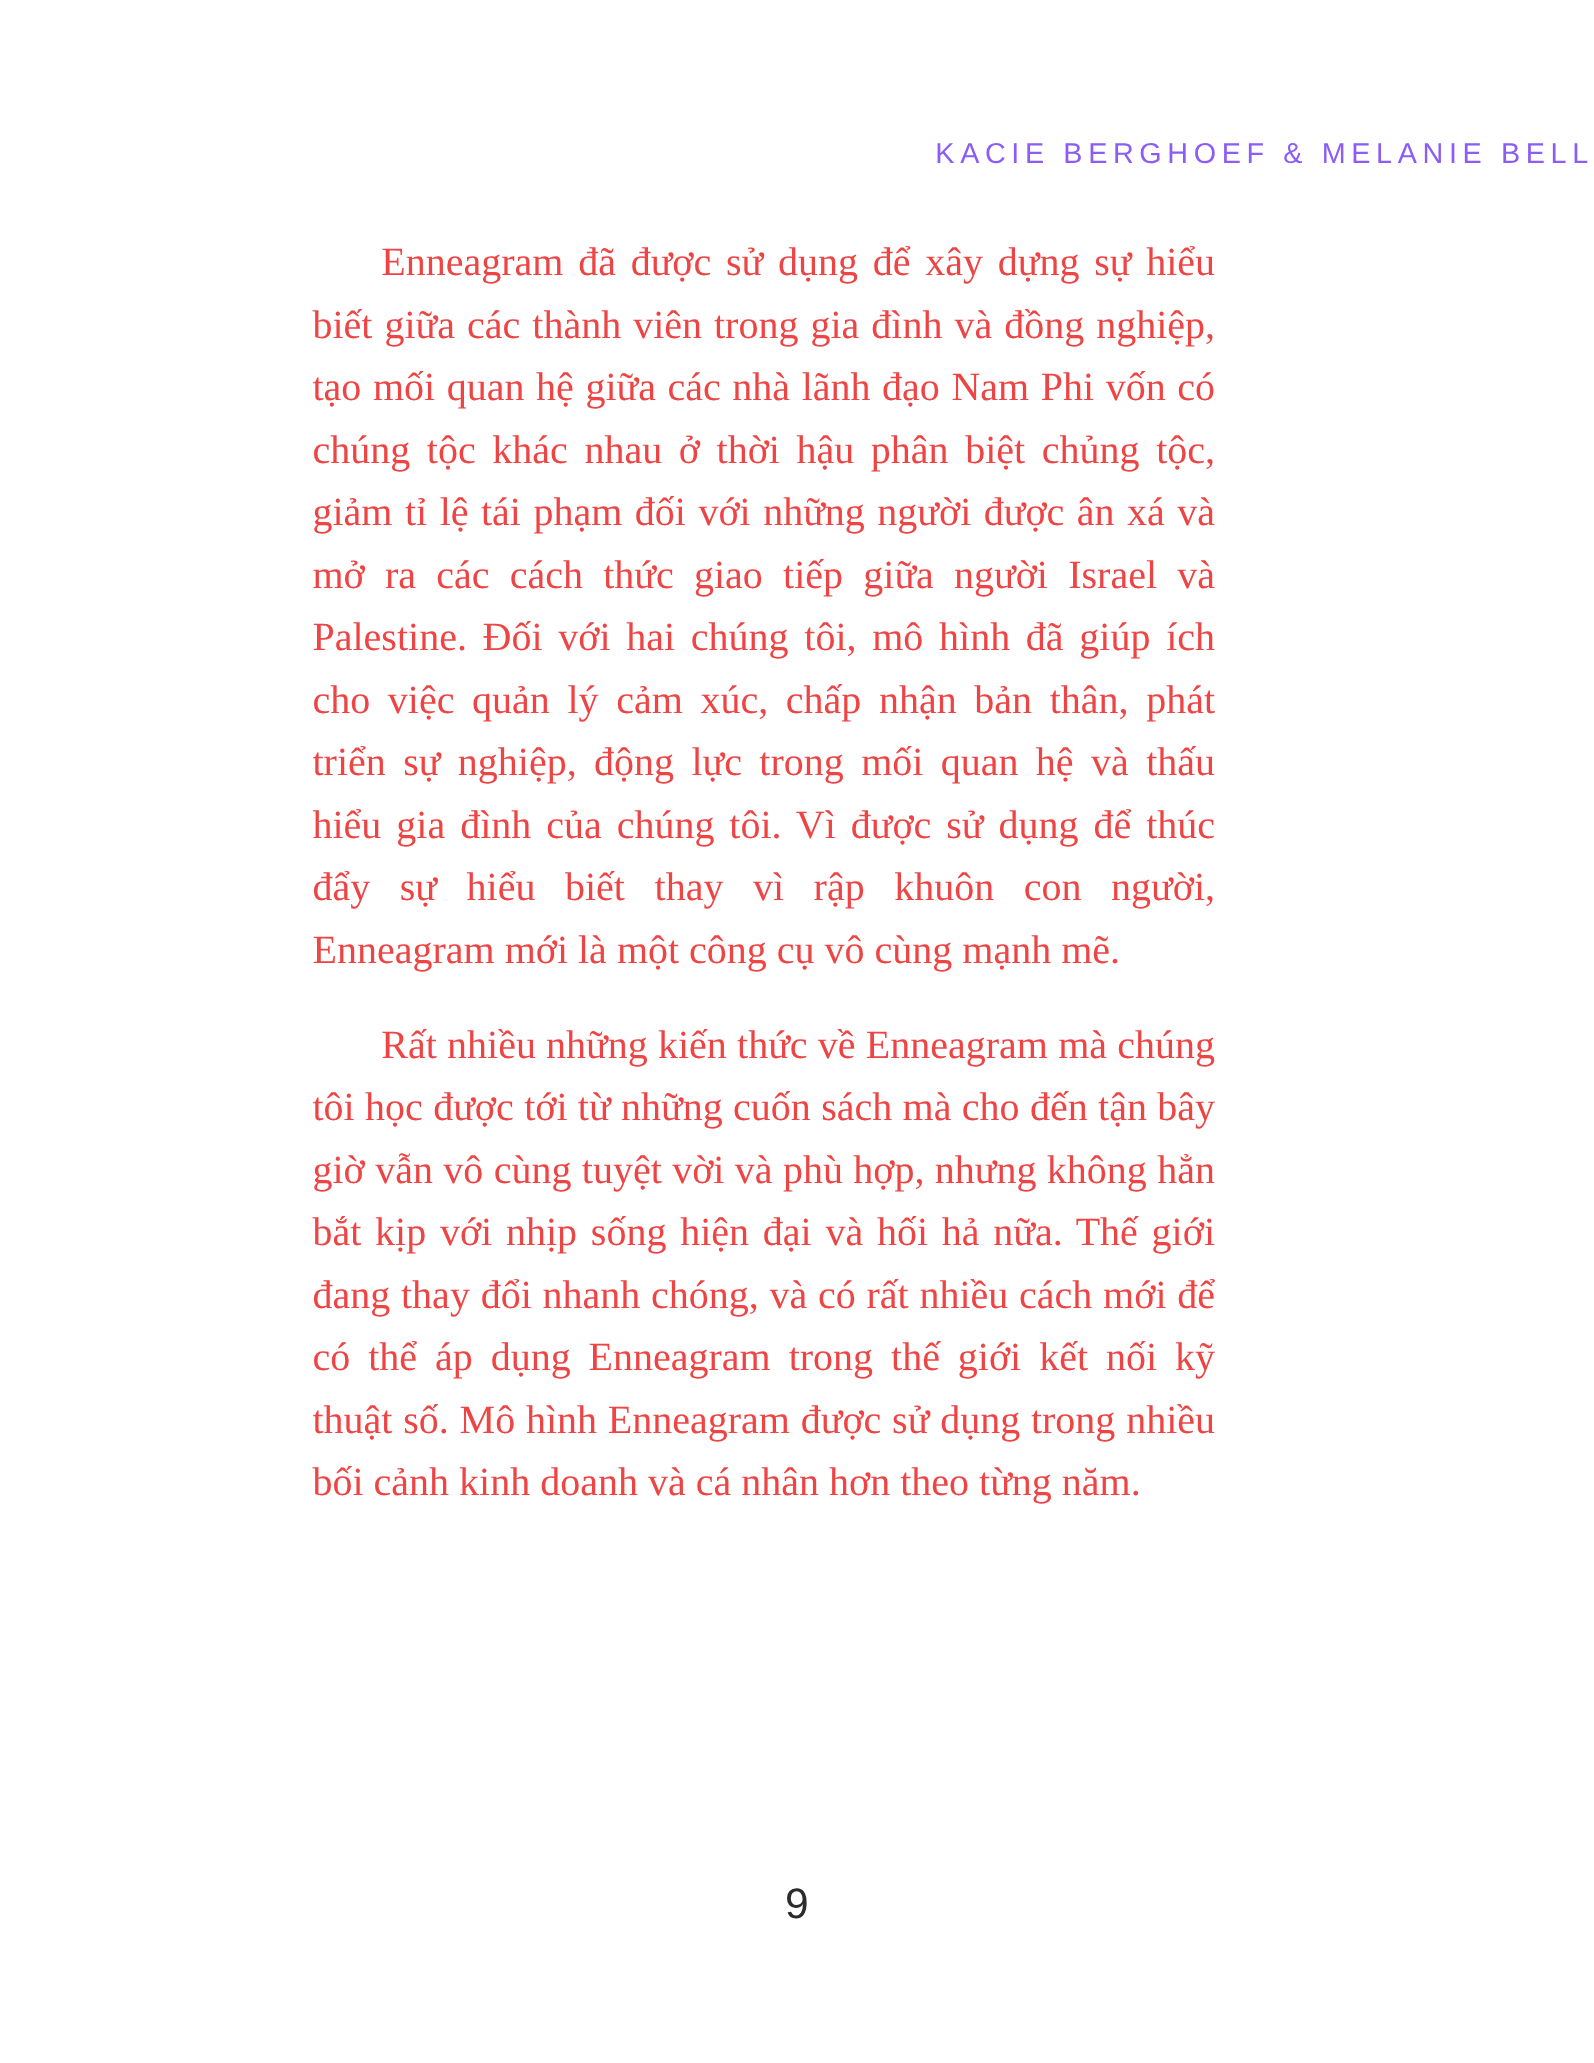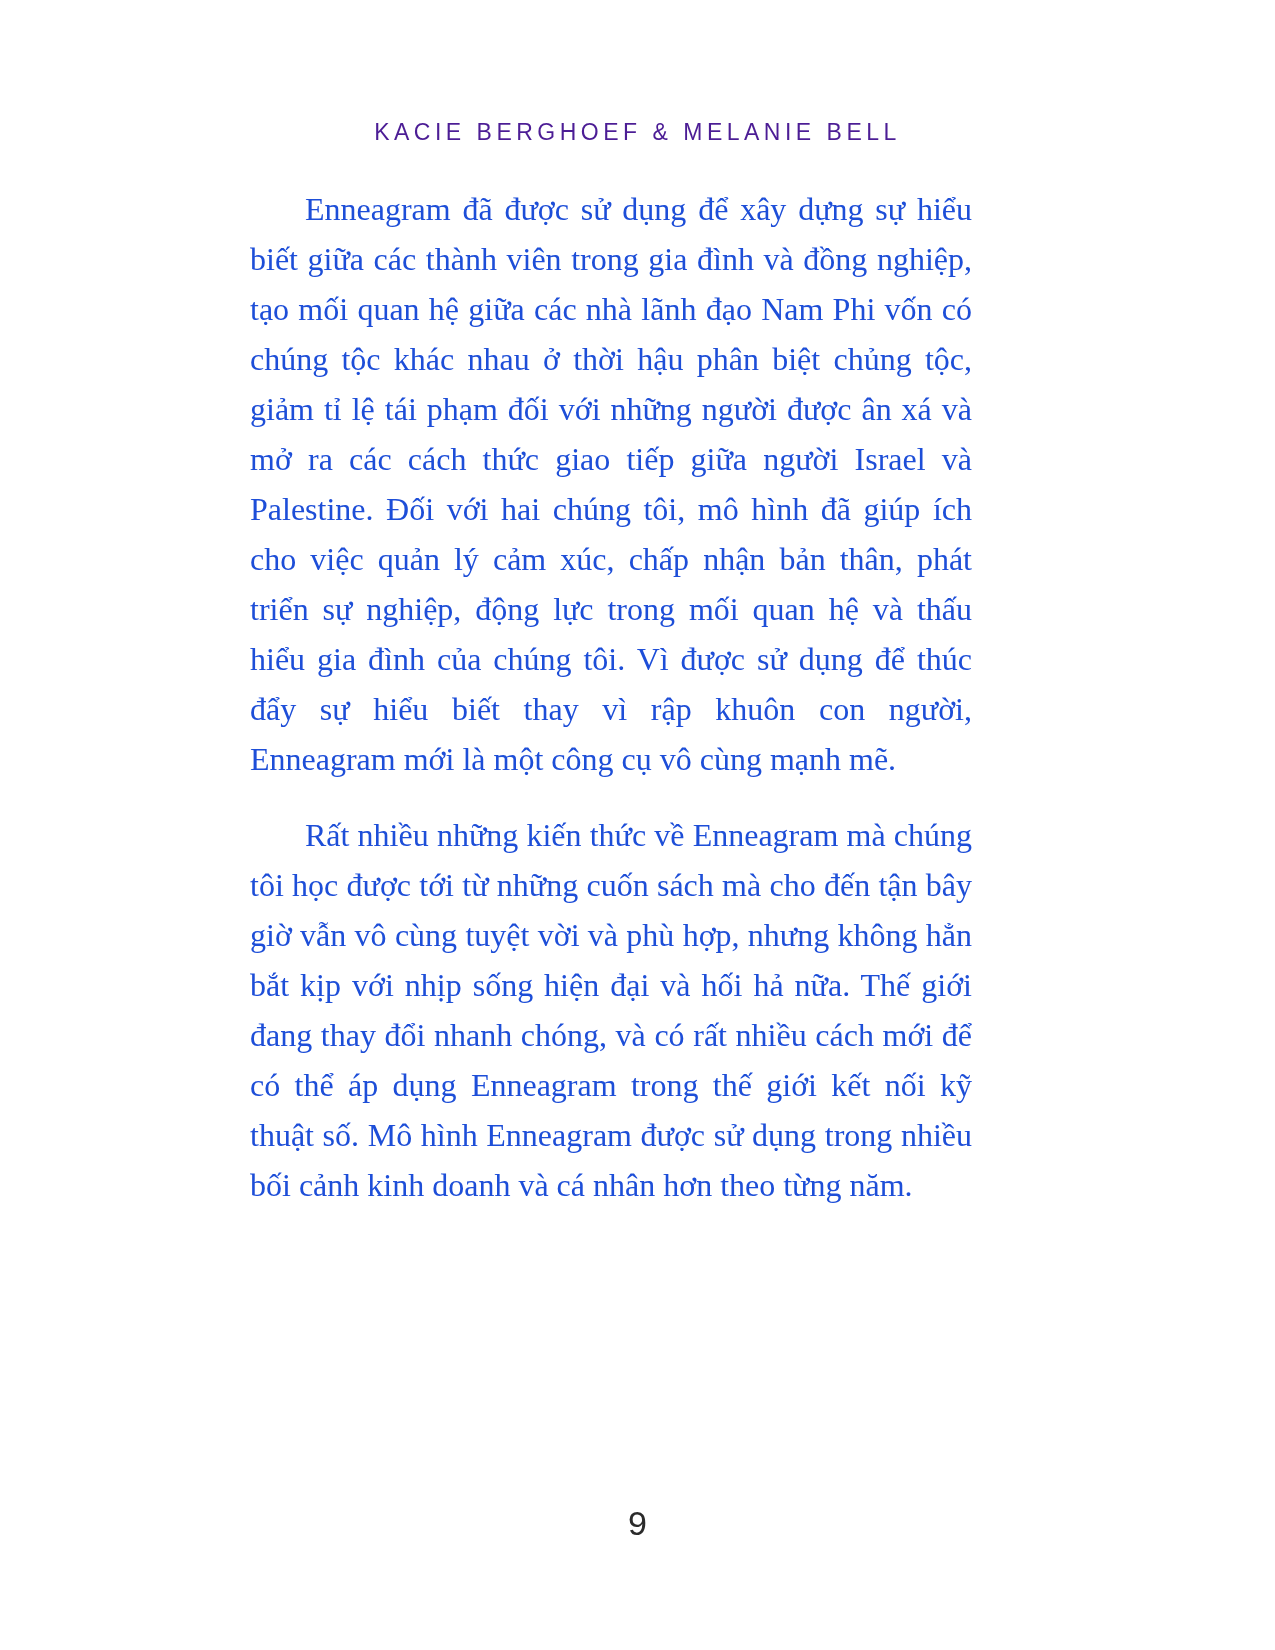--- a/index.html
+++ b/index.html
@@ -9,40 +9,40 @@
   }
   .book-page {
     position: relative;
     width: 1275px;
     height: 1650px;
     background: #ffffff;
     overflow: hidden;
   }
   .running-header {
     position: absolute;
-    top: 119px;
+    top: 109px;
     left: 0;
     width: 100%;
-    text-align: center;
+    text-align: right;
     font-family: "Liberation Sans", "DejaVu Sans", sans-serif;
     font-size: 23px;
     font-weight: 400;
     letter-spacing: 4.5px;
-    color: #4c1d95;
+    color: #8b5cf6;
     white-space: nowrap;
   }
   .text-body {
     position: absolute;
     top: 184px;
     left: 250px;
     width: 722px;
     font-family: "Liberation Serif", "DejaVu Serif", serif;
     font-size: 32px;
     line-height: 50px;
-    color: #1d4ed8;
+    color: #ef4444;
     text-align: justify;
   }
   .text-body p {
     margin: 0 0 26px 0;
     text-indent: 55px;
   }
   .text-body p:last-child {
     margin-bottom: 0;
   }
   .page-number {

